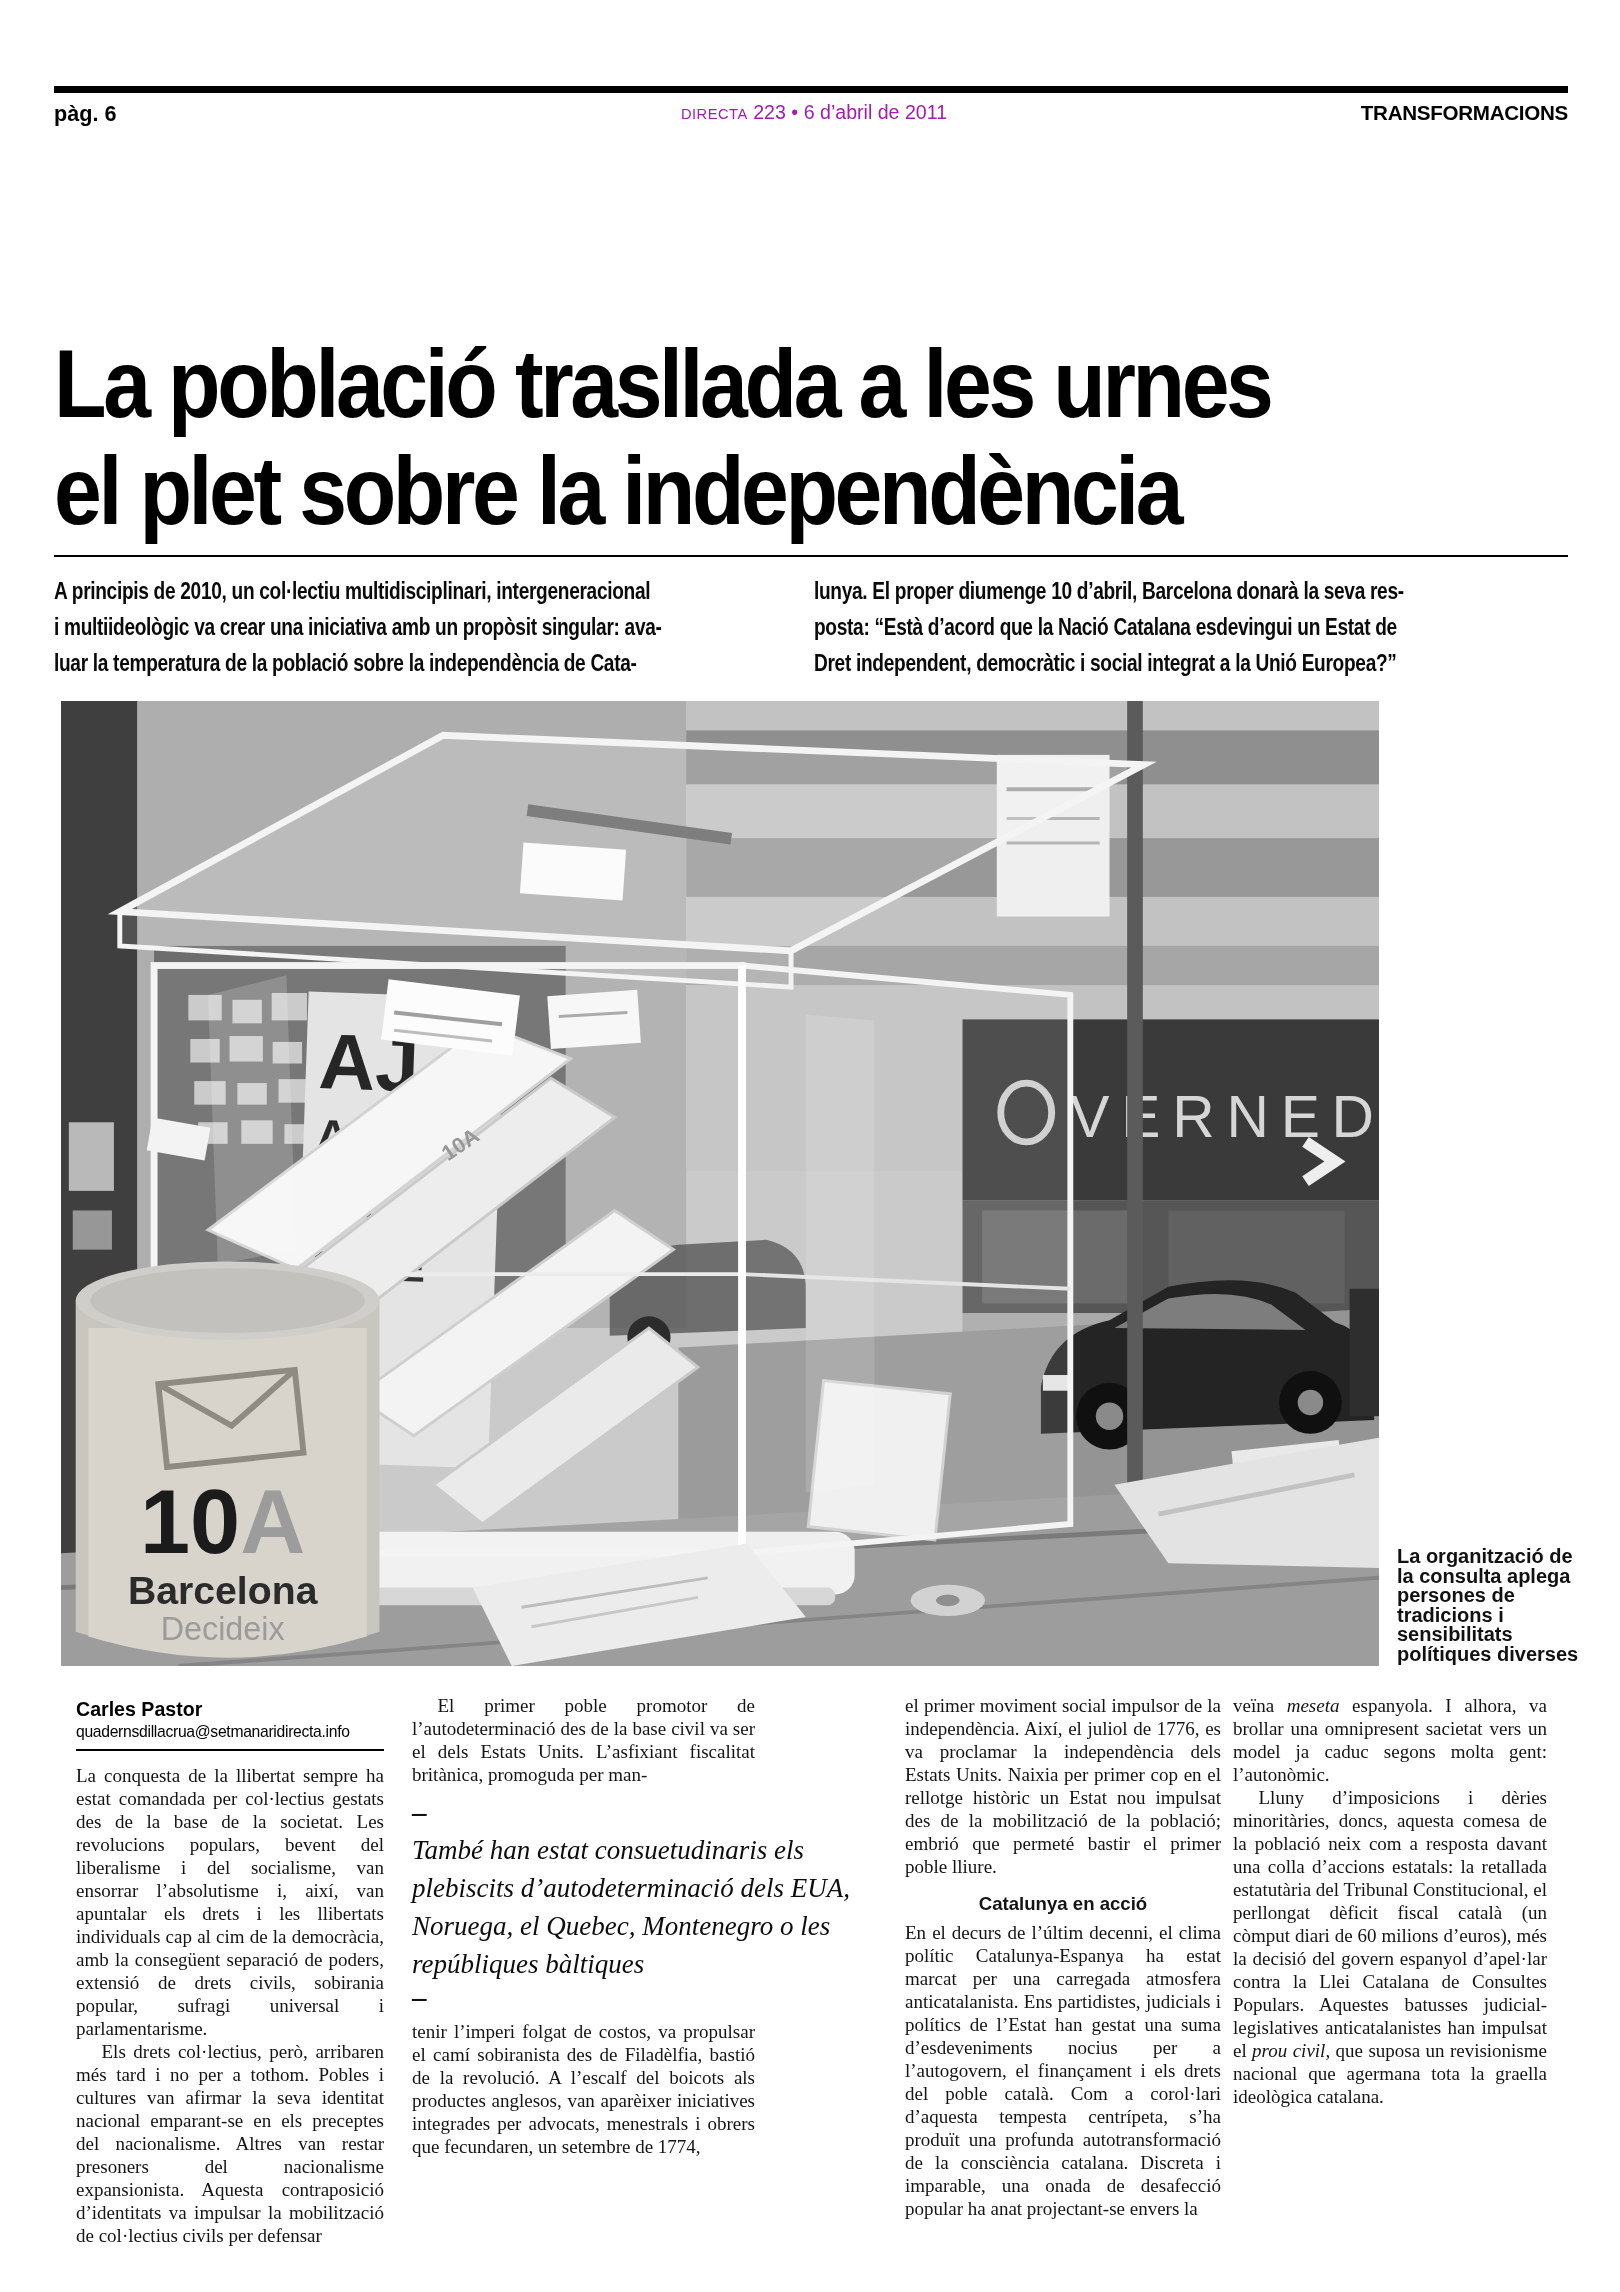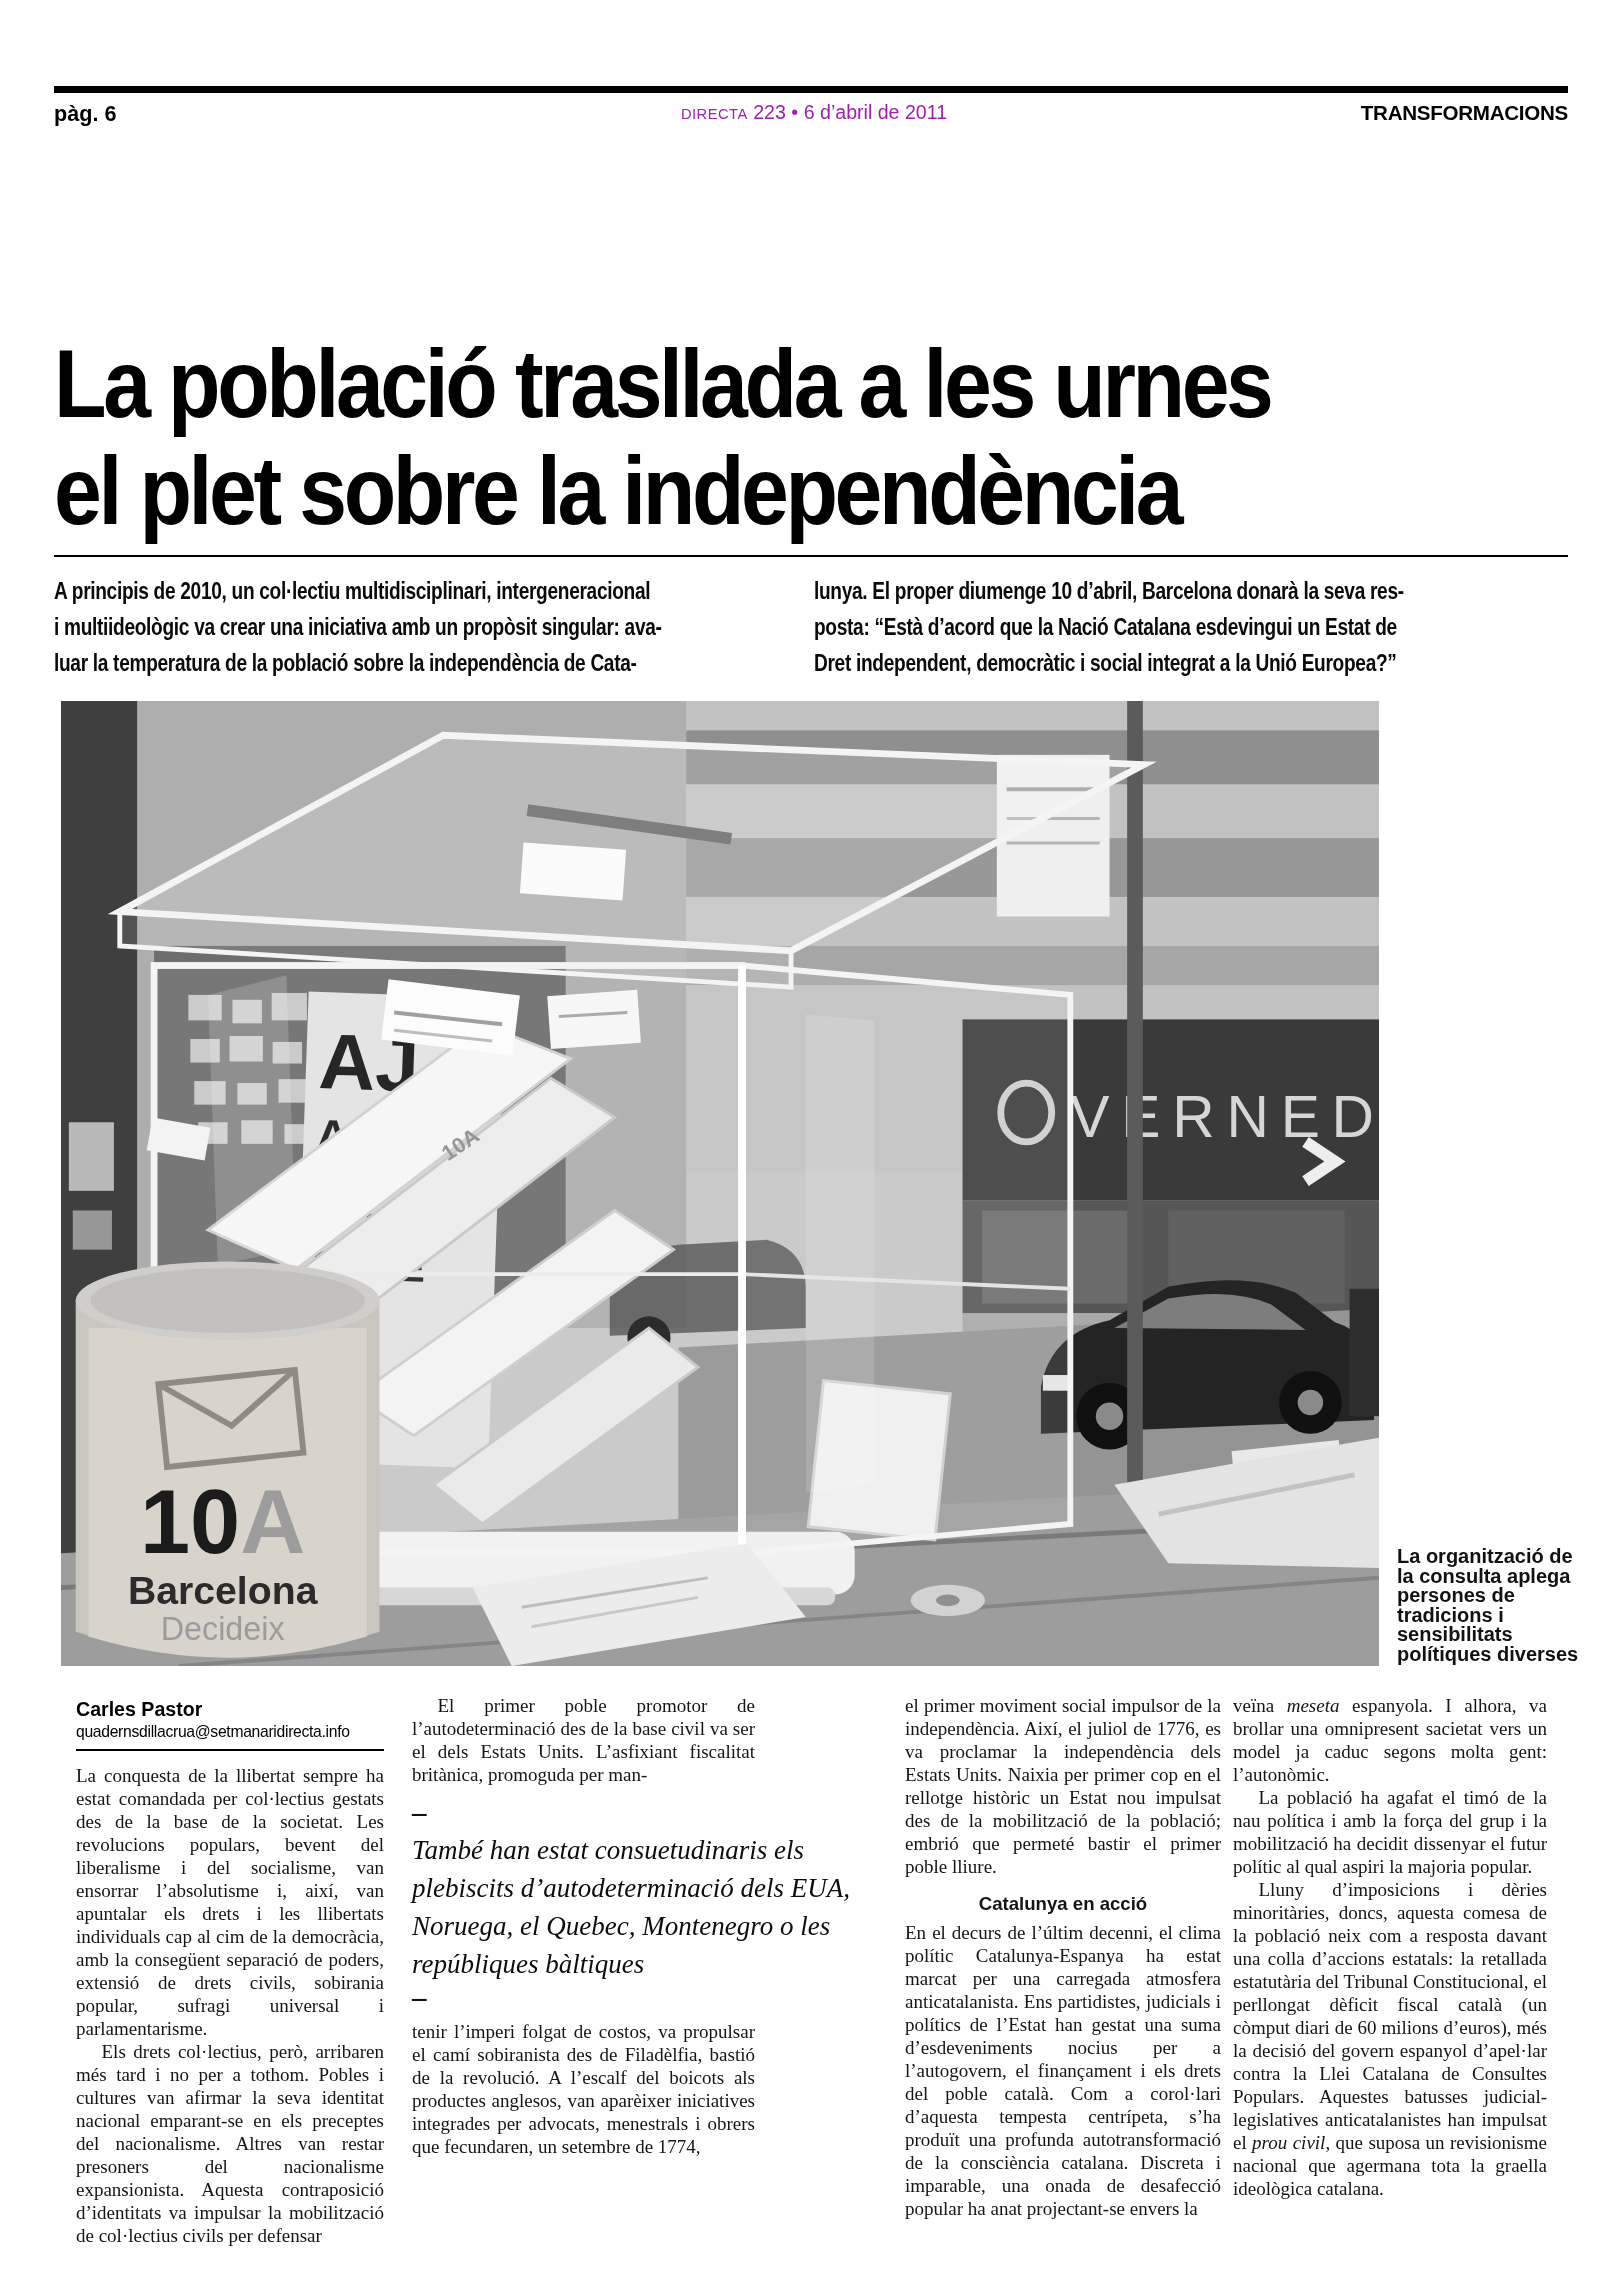--- a/index.html
+++ b/index.html
@@ -247,18 +247,17 @@
   </div>
 
   <div class="abs col col-3">
     <p>el primer moviment social impulsor de la independència. Així, el juliol de 1776, es va proclamar la independència dels Estats Units. Naixia per primer cop en el rellotge històric un Estat nou impulsat des de la mobilització de la població; embrió que permeté bastir el primer poble lliure.</p>
     <p class="subhead">Catalunya en acció</p>
     <p>En el decurs de l’últim decenni, el clima polític Catalunya-Espanya ha estat marcat per una carregada atmosfera anticatalanista. Ens partidistes, judicials i polítics de l’Estat han gestat una suma d’esdeveniments nocius per a l’autogovern, el finançament i els drets del poble català. Com a corol·lari d’aquesta tempesta centrípeta, s’ha produït una profunda autotransformació de la consciència catalana. Discreta i imparable, una onada de desafecció popular ha anat projectant-se envers la</p>
   </div>
 
   <div class="abs col col-4">
     <p><span>veïna </span><span class="it">meseta</span><span> espanyola. I alhora, va brollar una omnipresent sacietat vers un model ja caduc segons molta gent: l’autonòmic.</span></p>
-    <p class="indent">La població ha agafat el timó de la nau política i amb la força del grup i la mobilització ha decidit dissenyar el futur polític al qual aspiri la majoria popular.</p>
     <p class="indent"><span>Lluny d’imposicions i dèries minoritàries, doncs, aquesta comesa de la població neix com a resposta davant una colla d’accions estatals: la retallada estatutària del Tribunal Constitucional, el perllongat dèficit fiscal català (un còmput diari de 60 milions d’euros), més la decisió del govern espanyol d’apel·lar contra la Llei Catalana de Consultes Populars. Aquestes batusses judicial-legislatives anticatalanistes han impulsat el </span><span class="it">prou civil</span><span>, que suposa un revisionisme nacional que agermana tota la graella ideològica catalana.</span></p>
   </div>
 
 </div>
 
 
 </body></html>

